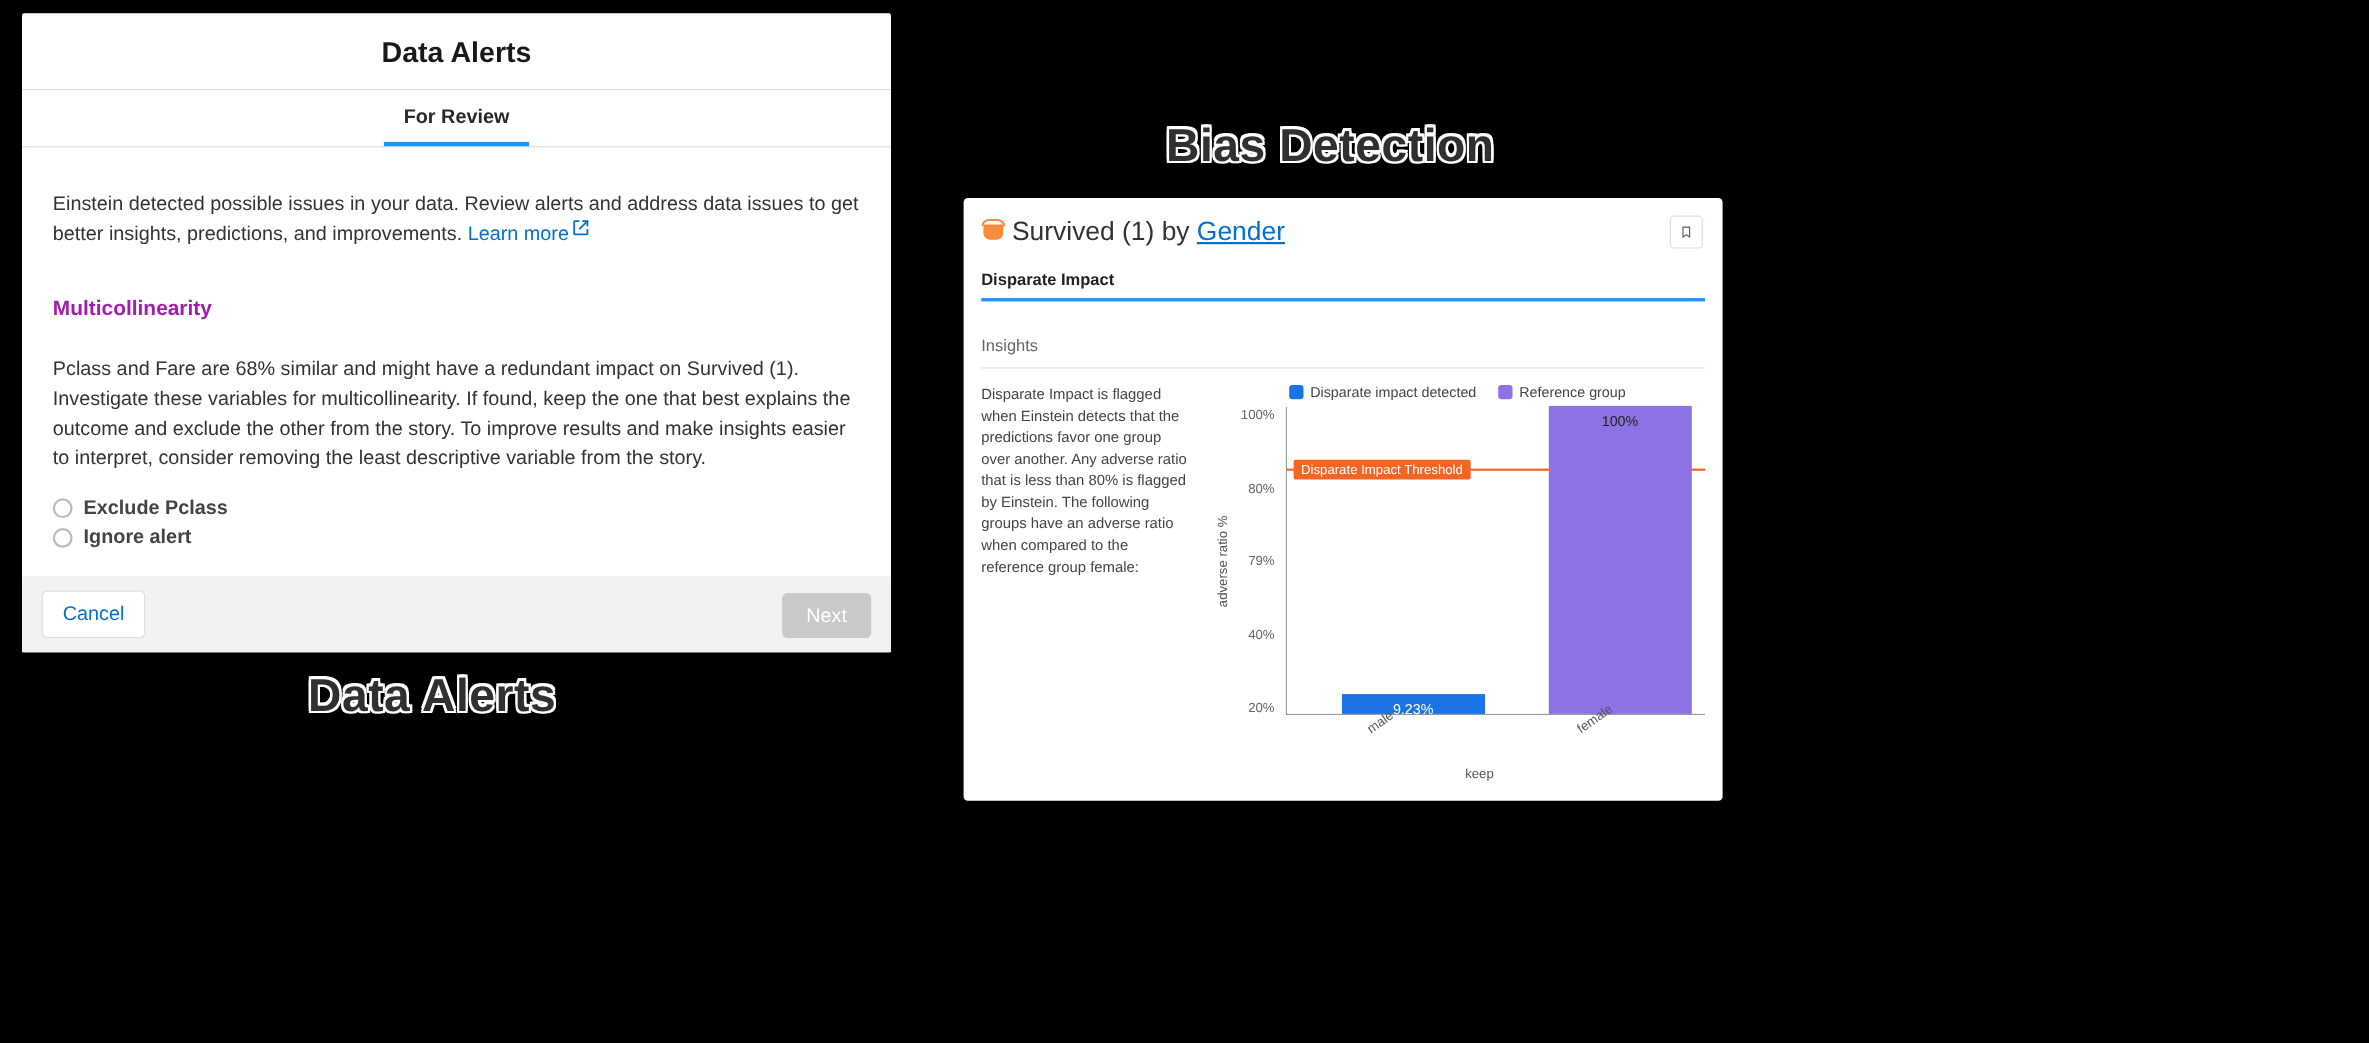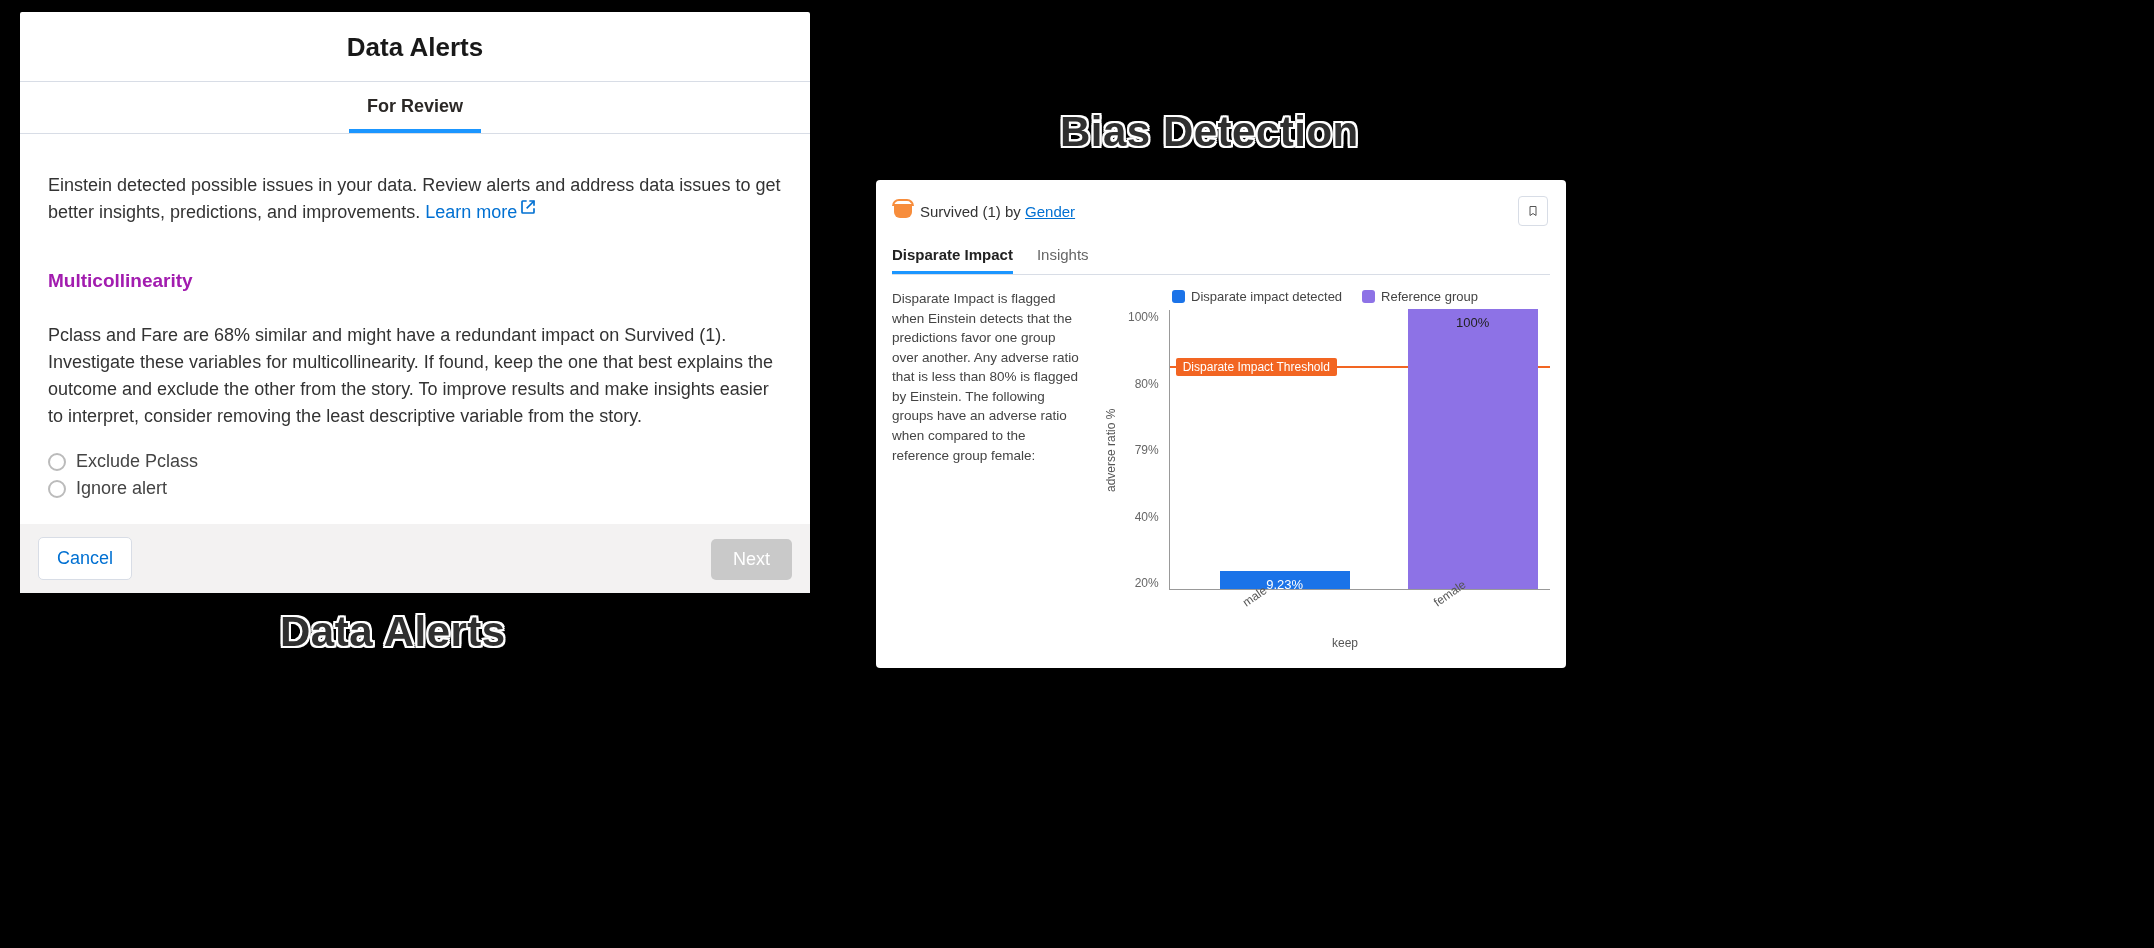--- a/index.html
+++ b/index.html
@@ -63,21 +63,21 @@
     font-weight: 700;
     margin-top: 44px;
     font-size: 19px;
     color: #a21caf;
   }
   .da-desc {
     margin-top: 30px;
     line-height: 1.5;
     color: #333;
   }
-  .da-radios { margin-top: 18px; }
+  .da-radios { margin-top: 18px; font-weight: bold; }
   .da-radio-row {
     display: flex;
     align-items: center;
     gap: 10px;
     padding: 3px 0;
     font-size: 18px;
     color: #444;
     cursor: pointer;
   }
   .da-radio-circle {
@@ -150,36 +150,37 @@
   }
   .bucket-icon::before {
     content:"";
     position:absolute;
     top:-5px; left:-2px; right:-2px;
     height:5px;
     border:2px solid #f78d3c;
     border-bottom:none;
     border-radius: 10px 10px 0 0;
   }
-  .bias-title-text { font-size: 15px; color:#333; }
+  .bias-title-text { font-size: 24px; color:#333; }
   .bias-title-link { color:#0070d2; }
   .bookmark-btn {
     margin-left:auto;
     width: 30px; height: 30px;
     border:1px solid #d8dde6;
     border-radius: 4px;
     display:flex; align-items:center; justify-content:center;
     cursor:pointer;
     color:#555;
   }
   .bias-tabs {
     display:flex;
     gap: 24px;
     border-bottom: 1px solid #d8dde6;
     margin-top: 4px;
+    flex-direction: column;
   }
   .bias-tab {
     padding: 8px 0 8px;
     font-size: 15px;
     color: #666;
     cursor:pointer;
     border-bottom: 3px solid transparent;
   }
   .bias-tab.active { font-weight:700; color:#222; border-bottom-color:#1b96ff; }
 

